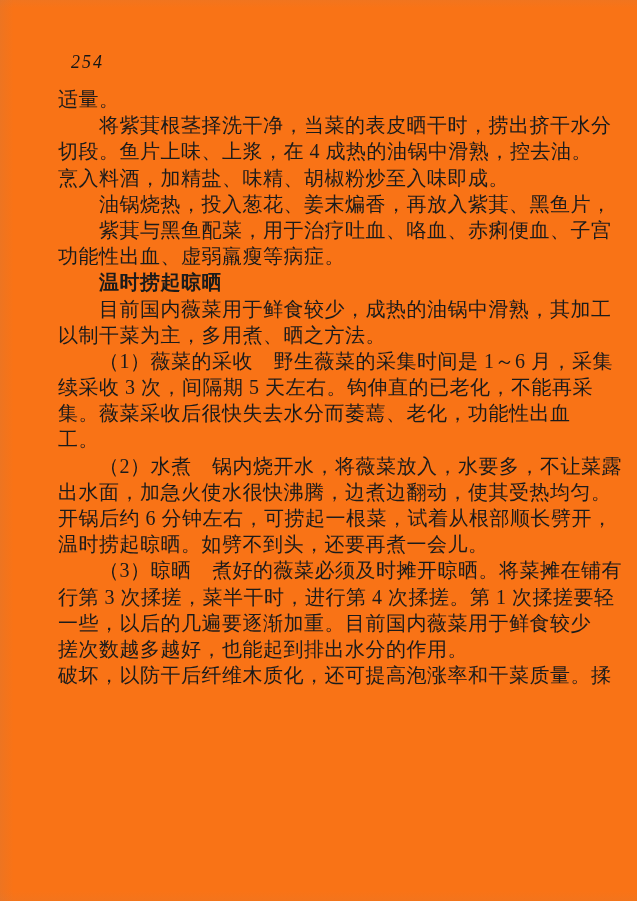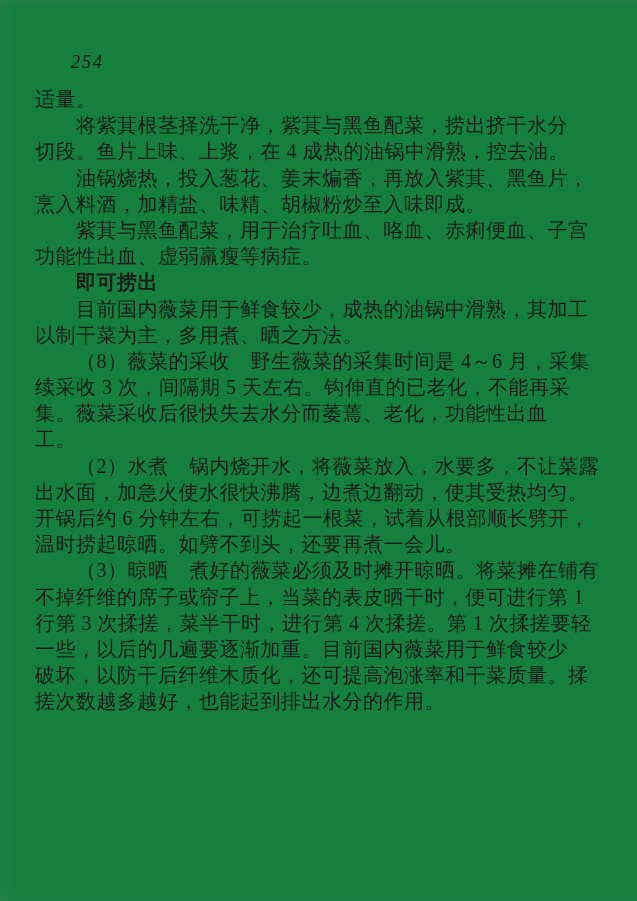--- a/index.html
+++ b/index.html
@@ -4,21 +4,21 @@
 <style>
   html, body {
     margin: 0;
     padding: 0;
     background: #ffffff;
   }
   .page {
     position: relative;
     width: 637px;
     height: 901px;
-    background: #15803d;
+    background: #f97316;
     overflow: hidden;
     font-family: "Liberation Serif", "DejaVu Serif", serif;
     color: #1b1b1b;
   }
   
   .edge-left {
     position: absolute;
     left: 0; top: 0;
     width: 16px; height: 100%;
     background: linear-gradient(90deg, rgba(130,130,130,0.10), rgba(130,130,130,0) 85%);
@@ -42,21 +42,21 @@
     position: absolute;
     left: 71px;
     top: 52px;
     font-size: 18px;
     font-style: italic;
     letter-spacing: 2px;
     color: #161616;
   }
   .text-block {
     position: absolute;
-    left: 35px;
+    left: 58px;
     top: 86px;
     width: 538px;
   }
   .line {
     font-size: 20px;
     line-height: 26.2px;
     height: 26.2px;
     letter-spacing: 0.5px;
     white-space: pre;
     color: #1b1b1b;
@@ -73,37 +73,36 @@
 
 <div class="page">
   <div class="edge-left"></div>
   <div class="edge-top"></div>
   <div class="edge-bottom"></div>
 
   <div class="page-number">254</div>
 
   <div class="text-block">
     <div class="line">适量。</div>
-    <div class="line indent">将紫萁根茎择洗干净，紫萁与黑鱼配菜，捞出挤干水分</div>
+    <div class="line indent">将紫萁根茎择洗干净，当菜的表皮晒干时，捞出挤干水分</div>
     <div class="line">切段。鱼片上味、上浆，在 4 成热的油锅中滑熟，控去油。</div>
+    <div class="line">烹入料酒，加精盐、味精、胡椒粉炒至入味即成。</div>
     <div class="line indent">油锅烧热，投入葱花、姜末煸香，再放入紫萁、黑鱼片，</div>
-    <div class="line">烹入料酒，加精盐、味精、胡椒粉炒至入味即成。</div>
     <div class="line indent">紫萁与黑鱼配菜，用于治疗吐血、咯血、赤痢便血、子宫</div>
     <div class="line">功能性出血、虚弱羸瘦等病症。</div>
-    <div class="line indent bold">即可捞出</div>
+    <div class="line indent bold">温时捞起晾晒</div>
     <div class="line indent">目前国内薇菜用于鲜食较少，成热的油锅中滑熟，其加工</div>
     <div class="line">以制干菜为主，多用煮、晒之方法。</div>
-    <div class="line indent">（8）薇菜的采收　野生薇菜的采集时间是 4～6 月，采集</div>
+    <div class="line indent">（1）薇菜的采收　野生薇菜的采集时间是 1～6 月，采集</div>
     <div class="line">续采收 3 次，间隔期 5 天左右。钩伸直的已老化，不能再采</div>
     <div class="line">集。薇菜采收后很快失去水分而萎蔫、老化，功能性出血</div>
     <div class="line">工。</div>
     <div class="line indent">（2）水煮　锅内烧开水，将薇菜放入，水要多，不让菜露</div>
     <div class="line">出水面，加急火使水很快沸腾，边煮边翻动，使其受热均匀。</div>
     <div class="line">开锅后约 6 分钟左右，可捞起一根菜，试着从根部顺长劈开，</div>
     <div class="line">温时捞起晾晒。如劈不到头，还要再煮一会儿。</div>
     <div class="line indent">（3）晾晒　煮好的薇菜必须及时摊开晾晒。将菜摊在铺有</div>
-    <div class="line">不掉纤维的席子或帘子上，当菜的表皮晒干时，便可进行第 1</div>
     <div class="line">行第 3 次揉搓，菜半干时，进行第 4 次揉搓。第 1 次揉搓要轻</div>
     <div class="line">一些，以后的几遍要逐渐加重。目前国内薇菜用于鲜食较少</div>
+    <div class="line">搓次数越多越好，也能起到排出水分的作用。</div>
     <div class="line">破坏，以防干后纤维木质化，还可提高泡涨率和干菜质量。揉</div>
-    <div class="line">搓次数越多越好，也能起到排出水分的作用。</div>
   </div>
 </div>
 
 </body></html>

